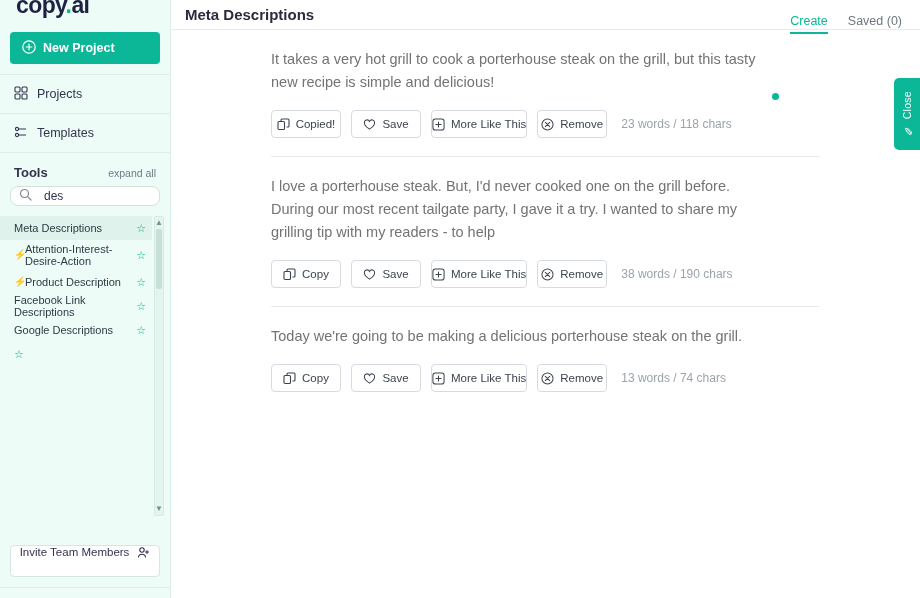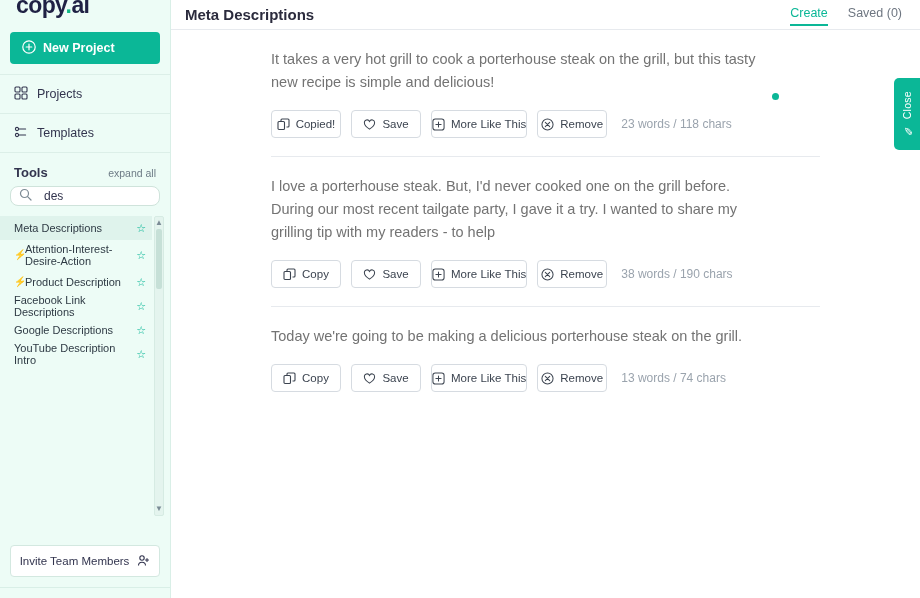--- a/index.html
+++ b/index.html
@@ -199,21 +199,21 @@
     background: #c6e0d7;
     border-radius: 2px;
   }
   .invite {
     margin: 0 10px 10px 10px;
     height: 32px;
     background: #fff;
     border: 1px solid #d3e8e0;
     border-radius: 4px;
     display: flex;
-    align-items: center;
+    align-items: flex-start;
     justify-content: center;
     gap: 8px;
     font-size: 11.5px;
     color: #32344e;
     cursor: pointer;
     box-sizing: border-box;
   }
   .sidebar-bottom-strip {
     height: 10px;
     background: #edfcf6;
@@ -236,21 +236,21 @@
     padding: 0 14px;
     box-sizing: border-box;
   }
   .main-title {
     font-size: 15px;
     font-weight: bold;
     color: #2b2b3d;
   }
   .header-tabs {
     position: absolute;
-    top: 4px;
+    top: 12px;
     right: 18px;
     display: flex;
     align-items: center;
     gap: 20px;
     height: 26px;
   }
   .tab {
     font-size: 12.5px;
     color: #6e7681;
     cursor: pointer;
@@ -457,23 +457,20 @@
         </div>
 
         <div class="tool-item">
           <span class="tool-left">
             <span class="tool-label">Google Descriptions</span>
           </span>
           <span class="star">☆</span>
         </div>
 
         <div class="tool-item">
-          <span class="tool-left">
-            <span class="tool-label">YouTube Description Intro</span>
-          </span>
           <span class="star">☆</span>
         </div>
 
       </div>
 
       <div class="scrollbar">
         <div class="scroll-arrow up">▲</div>
         <div class="scroll-thumb"></div>
         <div class="scroll-arrow down">▼</div>
       </div>

